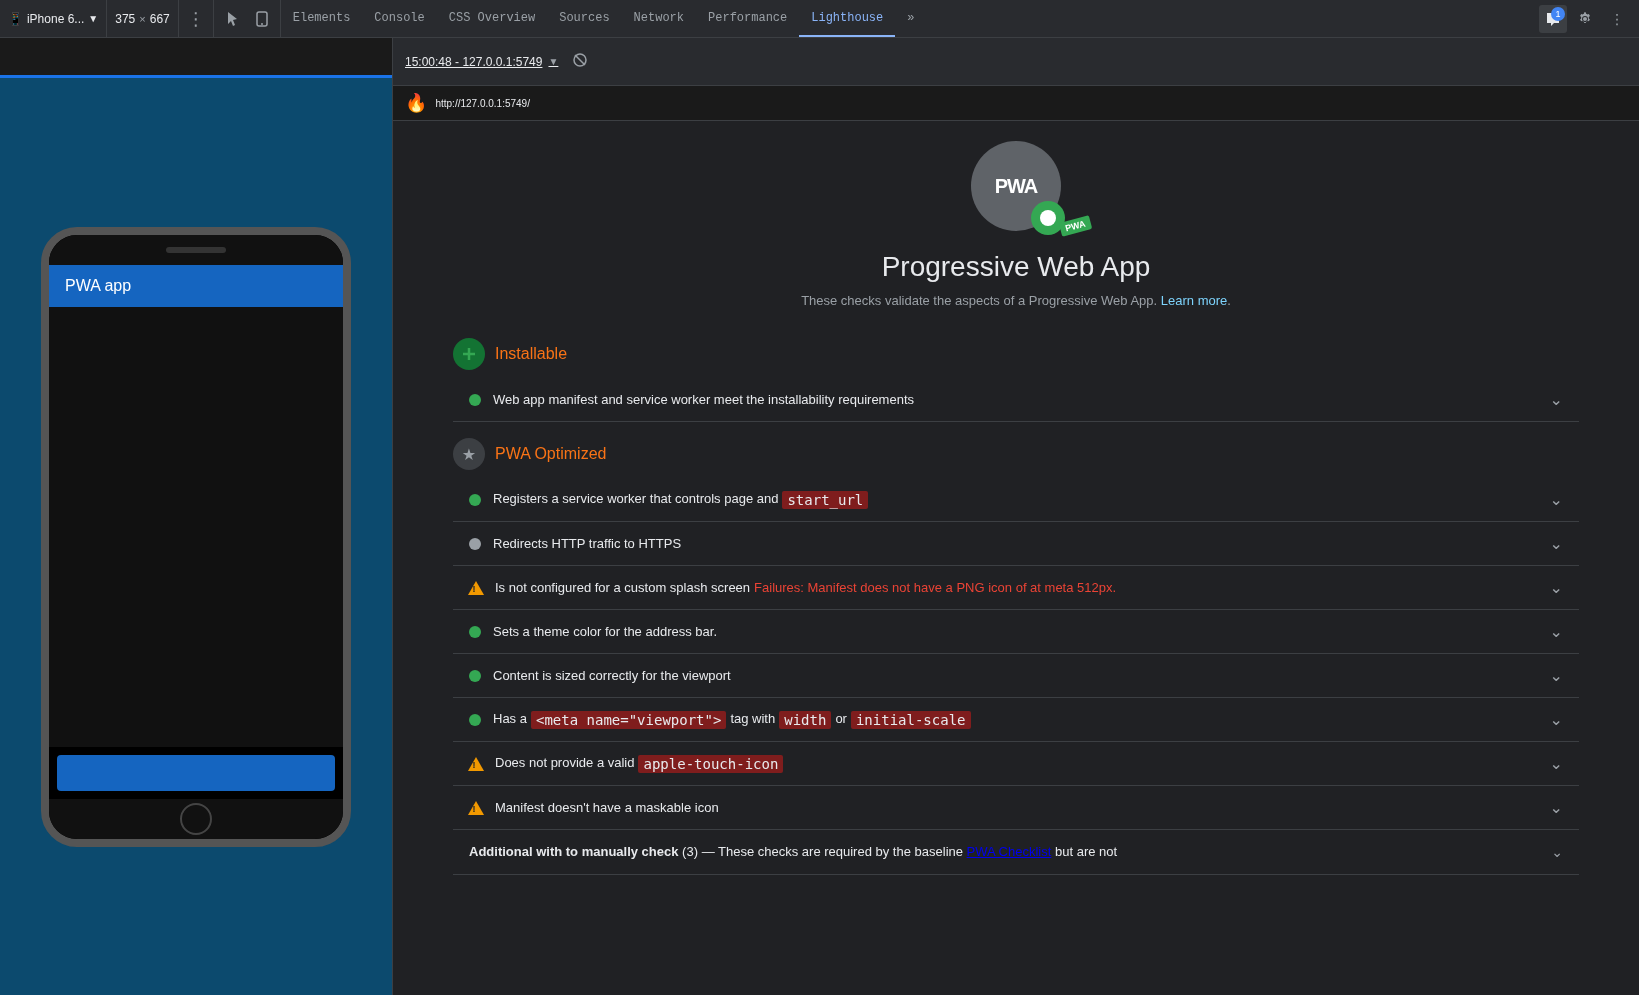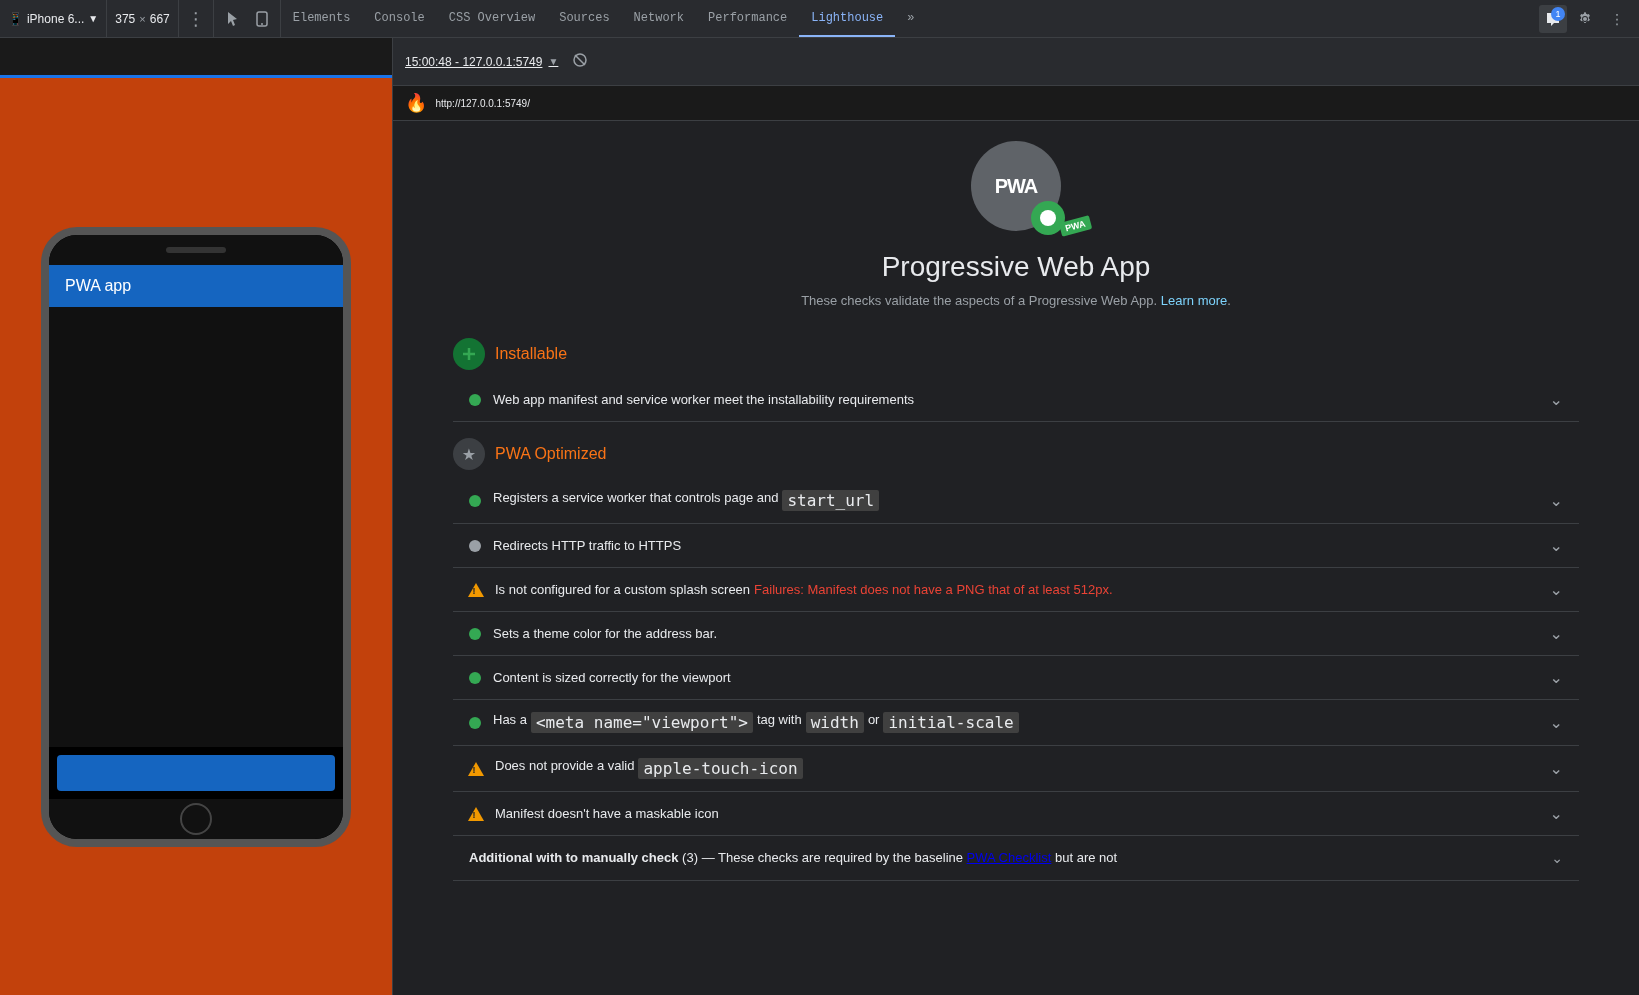--- a/index.html
+++ b/index.html
@@ -123,21 +123,21 @@
       align-items: center;
       padding: 0 10px;
       gap: 8px;
       border-bottom: 3px solid #1a73e8;
     }
     .device-frame-area {
       flex: 1;
       display: flex;
       align-items: center;
       justify-content: center;
-      background: #c2410c;
+      background: #0c4a6e;
       padding: 28px;
     }
     .phone-frame {
       width: 310px;
       height: 620px;
       border: 8px solid #555;
       border-radius: 36px;
       background: #000;
       position: relative;
       display: flex;
@@ -356,22 +356,22 @@
       flex: 1;
       font-size: 13px;
       color: #e8eaed;
       display: flex;
       align-items: flex-start;
       gap: 4px;
       flex-wrap: wrap;
     }
     .audit-code {
       font-family: monospace;
-      font-size: 16px;
-      background: #404040;
+      font-size: 14px;
+      background: #7f1d1d;
       padding: 1px 5px;
       border-radius: 2px;
       color: #e8eaed;
     }
     .audit-failure {
       color: #ea4335;
       font-size: 13px;
     }
     .audit-chevron {
       color: #9aa0a6;
@@ -583,21 +583,21 @@
         </div>
         <span class="audit-chevron">⌄</span>
       </div>
 
       <div class="audit-row">
         <div class="audit-warning-icon">
           <div class="warning-triangle"></div>
         </div>
         <div class="audit-text">
           <span>Is not configured for a custom splash screen </span>
-          <span class="audit-failure">Failures: Manifest does not have a PNG that of at least 512px.</span>
+          <span class="audit-failure">Failures: Manifest does not have a PNG icon of at meta 512px.</span>
         </div>
         <span class="audit-chevron">⌄</span>
       </div>
 
       <div class="audit-row">
         <div class="audit-dot green"></div>
         <div class="audit-text">
           <span>Sets a theme color for the address bar.</span>
         </div>
         <span class="audit-chevron">⌄</span>

